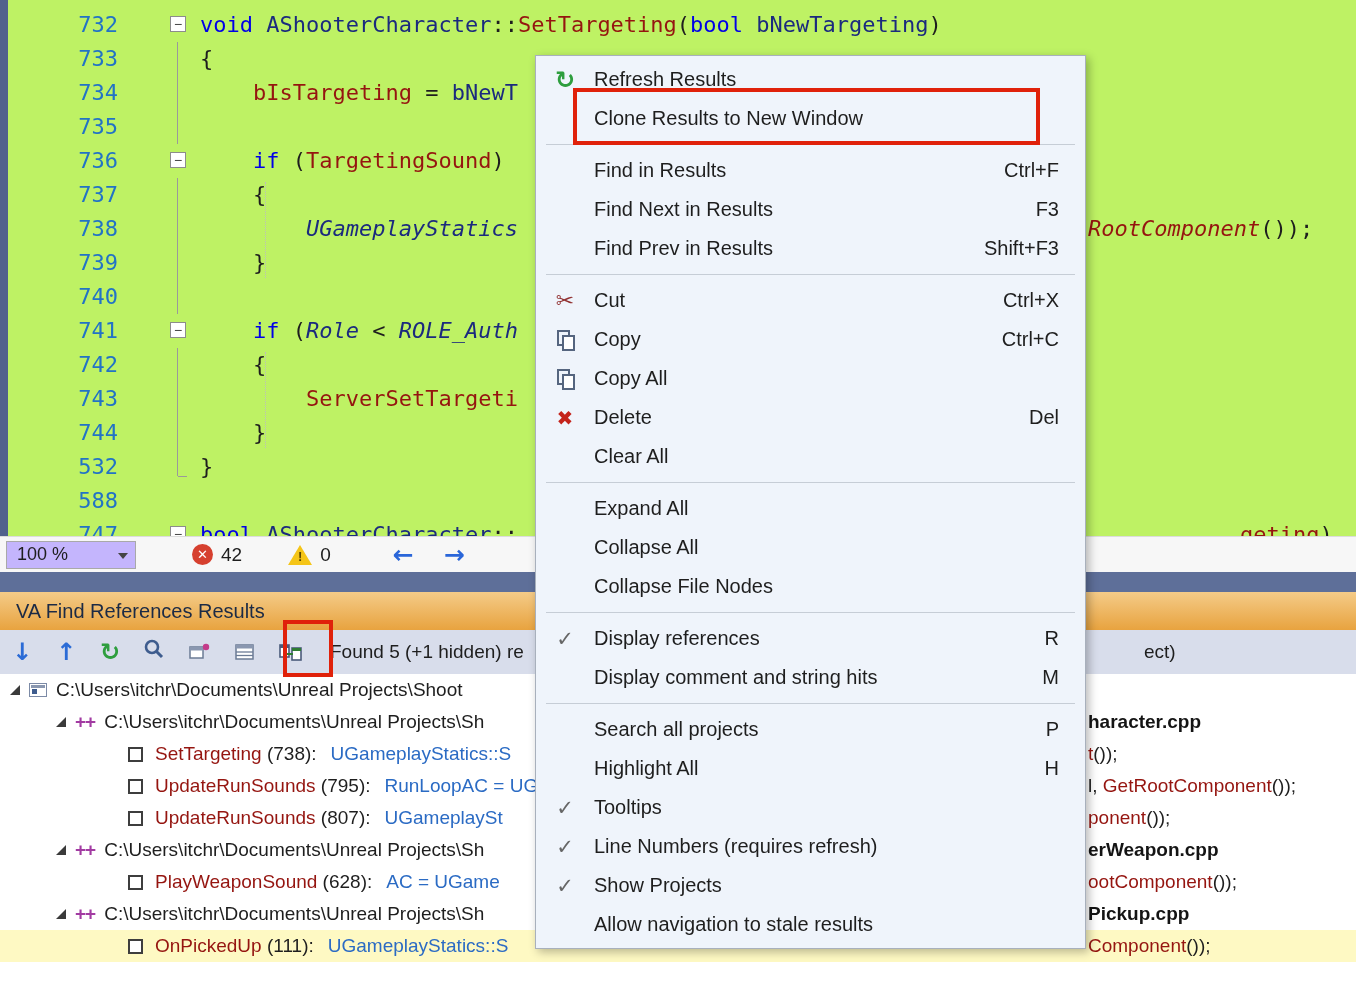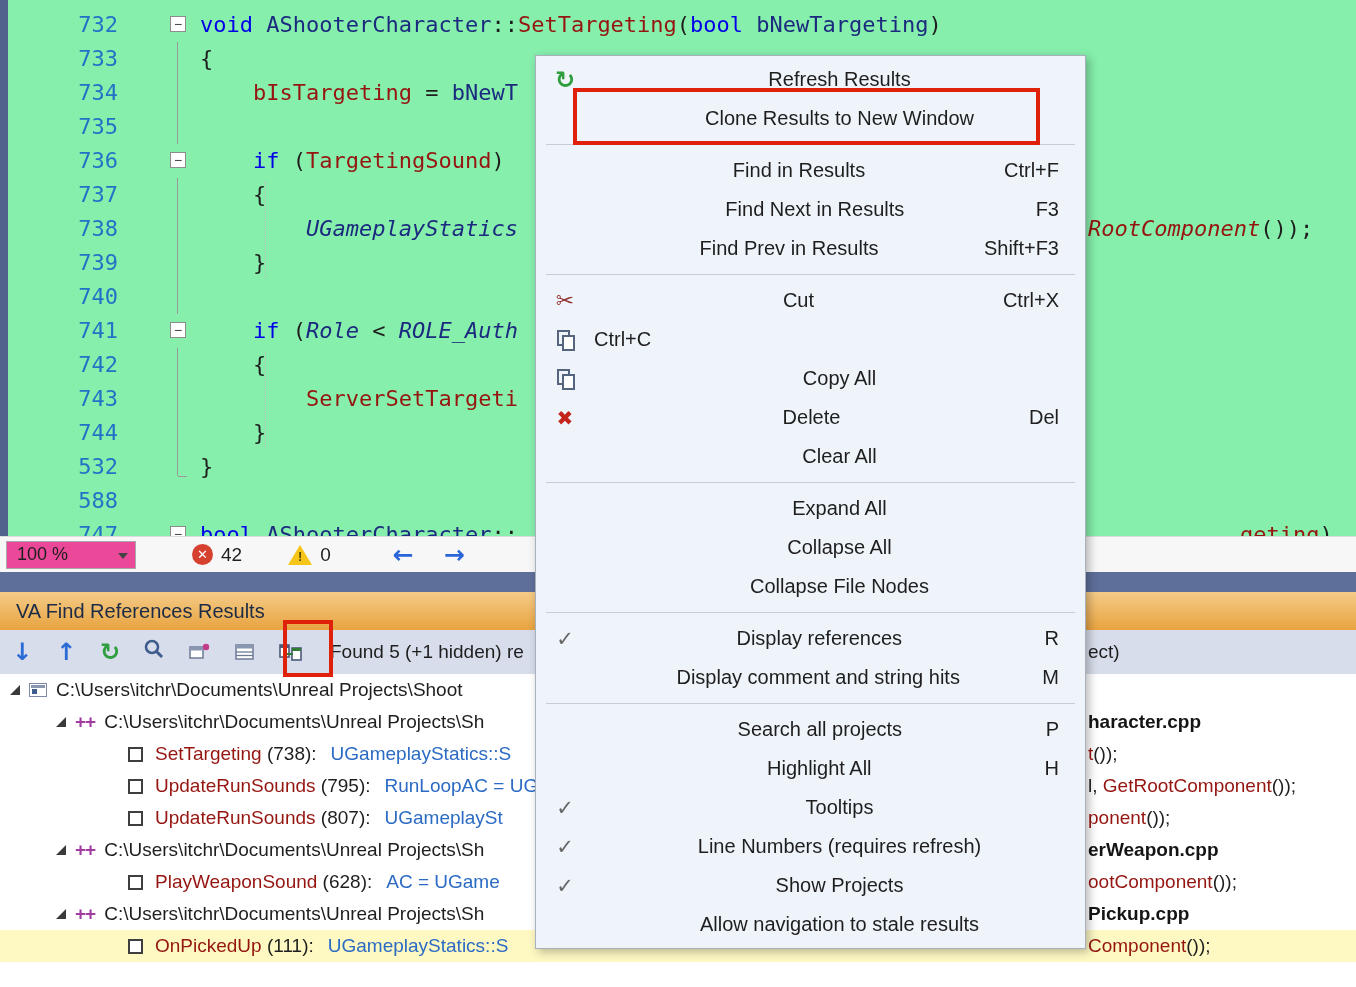--- a/index.html
+++ b/index.html
@@ -6,21 +6,21 @@
   body{width:1356px;height:987px;position:relative;overflow:hidden;background:#fff;
        font-family:"Liberation Sans",sans-serif;}
   #stage{position:absolute;inset:0;}
   .sym{font-family:"DejaVu Sans",sans-serif;}
 
   
   #left-strip{position:absolute;left:0;top:0;width:8px;height:572px;background:#4F608C;background:#51628C;}
   #band{position:absolute;left:0;top:572px;width:1356px;height:20px;background:#5E6F99;}
 
   
-  #editor{position:absolute;left:8px;top:0;width:1348px;height:536px;background:#86efac;overflow:hidden;
+  #editor{position:absolute;left:8px;top:0;width:1348px;height:536px;background:#bef264;overflow:hidden;
           font-family:"DejaVu Sans Mono",monospace;font-size:22px;}
   #code-lines{position:absolute;left:0;top:8px;}
   .ed-line{display:flex;height:34px;line-height:34px;white-space:pre;}
   .ln{flex:0 0 110px;width:110px;text-align:right;color:#2273C6;}
   .fold{flex:0 0 82px;width:82px;position:relative;}
   .fold-box{position:absolute;left:52px;top:8px;width:16px;height:16px;border:1px solid #8C8C8C;background:#fff;
             font-family:"Liberation Sans",sans-serif;font-size:14px;line-height:14px;text-align:center;color:#444;box-sizing:border-box;}
   .fold-guide{position:absolute;left:59px;top:0;height:34px;width:0;border-left:1px solid #9A9A9A;}
   .fold-guide.end{height:26px;}
   .fold-guide.end::after{content:"";position:absolute;left:0;top:26px;width:9px;border-top:1px solid #9A9A9A;}
@@ -35,21 +35,21 @@
   .inner-guide{position:absolute;width:0;border-left:1px dotted #BDBDBD;}
   #ig1{left:257px;top:182px;height:96px;}
   #ig2{left:257px;top:352px;height:96px;}
   .ed-frag{position:absolute;height:34px;line-height:34px;white-space:pre;}
   #frag-738{left:1080px;top:212px;}
   #frag-747{left:1232px;top:518px;}
 
   
   #ed-status{position:absolute;left:0;top:536px;width:1356px;height:36px;background:#F7F7F7;
              border-top:1px solid #DCDCDC;display:flex;align-items:center;font-size:19px;color:#1E1E1E;box-sizing:border-box;}
-  #zoom-combo{margin-left:6px;width:130px;height:28px;background:#ec4899;border:1px solid #A9A9A9;display:flex;
+  #zoom-combo{margin-left:6px;width:130px;height:28px;background:#c4b5fd;border:1px solid #A9A9A9;display:flex;
               align-items:center;padding-left:10px;position:relative;font-size:18px;box-sizing:border-box;}
   #zoom-combo .combo-arrow{position:absolute;right:7px;top:11px;width:0;height:0;
               border-left:5px solid transparent;border-right:5px solid transparent;border-top:6px solid #444;}
   .err-ic{margin-left:56px;width:21px;height:21px;border-radius:50%;background:#D6402F;color:#fff;
           font-size:13px;font-weight:bold;display:flex;align-items:center;justify-content:center;flex:none;}
   .warn-wrap{margin-left:46px;position:relative;width:24px;height:21px;flex:none;}
   .warn-tri{position:absolute;left:0;bottom:0;width:0;height:0;border-left:12px solid transparent;
             border-right:12px solid transparent;border-bottom:20px solid #F5C518;}
   .warn-bang{position:absolute;left:0;right:0;bottom:1px;text-align:center;font-size:13px;font-weight:bold;color:#5A4500;}
   .cnt{margin-left:8px;}
@@ -61,21 +61,21 @@
   #panel-title{position:absolute;left:0;top:592px;width:1356px;height:38px;
                background:linear-gradient(#F4CB88,#E8A33F);color:#1B2A45;font-size:20px;line-height:38px;
                padding-left:16px;box-sizing:border-box;}
   #panel-toolbar{position:absolute;left:0;top:630px;width:1356px;height:44px;background:#D8DDEB;
                  display:flex;align-items:center;}
   .tb-ic{width:44px;text-align:center;font-size:24px;font-weight:bold;flex:none;}
   .c-blue{color:#2B6BD6;}
   .c-green{color:#2E9E3E;}
   .tb-btn{width:46px;height:38px;display:flex;align-items:center;justify-content:center;flex:none;}
   .tb-txt{margin-left:16px;font-size:19px;color:#1E1E1E;white-space:pre;}
-  .tb-frag{position:absolute;left:1088px;font-size:19px;color:#1E1E1E;}
+  .tb-frag{position:absolute;left:1144px;font-size:19px;color:#1E1E1E;}
 
   #tree{position:absolute;left:0;top:674px;width:1356px;height:313px;background:#fff;font-size:19px;}
   .t-row{position:relative;height:32px;display:flex;align-items:center;white-space:pre;}
   .t-row.selected{background:#fef9c3;}
   .t-row.r-root{padding-left:10px;}
   .t-row.r-file{padding-left:56px;}
   .t-row.r-ref{padding-left:128px;}
   .exp{width:0;height:0;border-left:10px solid transparent;border-bottom:10px solid #3A3A3A;margin-right:9px;flex:none;}
   .ic-root{width:18px;height:14px;border:1px solid #7C8AA6;background:#fff;margin-right:9px;position:relative;flex:none;box-sizing:border-box;}
   .ic-root::before{content:"";position:absolute;left:1px;top:1px;right:1px;height:3px;background:#8A97B0;}
@@ -86,21 +86,21 @@
   .t-name{color:#951510;}
   .t-meta{color:#1E1E1E;}
   .t-code{color:#2B6BC4;margin-left:14px;}
   .t-right{position:absolute;left:1088px;top:0;height:32px;line-height:32px;white-space:pre;}
 
   
   #menu{position:absolute;left:535px;top:55px;width:551px;background:#EFF4FB;border:1px solid #A8B0BC;
         box-shadow:3px 3px 9px rgba(0,0,0,0.28);z-index:40;padding:4px 0;box-sizing:border-box;}
   .menu-item{height:39px;display:flex;align-items:center;font-size:20px;color:#1E1E1E;}
   .mi-icon{width:58px;flex:none;display:flex;align-items:center;justify-content:center;}
-  .mi-label{flex:1;text-align:center;}
+  .mi-label{flex:1;}
   .mi-short{margin-right:26px;}
   .menu-sep{height:13px;position:relative;}
   .menu-sep::after{content:"";position:absolute;left:10px;right:10px;top:6px;border-top:1px solid #C6CDD6;}
   .mi-check{font-size:21px;color:#666;font-weight:bold;}
   .mi-refresh{font-size:24px;color:#2E9E3E;font-weight:bold;}
   .mi-cut{font-size:22px;color:#913030;}
   .mi-del{font-size:20px;color:#C4231B;font-weight:bold;}
   .ic-copy{position:relative;width:17px;height:19px;}
   .ic-copy::before{content:"";position:absolute;left:0;top:0;width:9px;height:12px;border:2px solid #55657F;background:#EFF4FB;}
   .ic-copy::after{content:"";position:absolute;left:5px;top:5px;width:9px;height:12px;border:2px solid #55657F;background:#fff;}
@@ -246,20 +246,21 @@
           <span class="mi-icon">
             <span class="mi-cut sym">✂</span>
           </span>
           <span class="mi-label">Cut</span>
           <span class="mi-short">Ctrl+X</span>
         </div>
         <div class="menu-item">
           <span class="mi-icon">
             <span class="ic-copy"></span>
           </span>
+          <span class="mi-label">Copy</span>
           <span class="mi-short">Ctrl+C</span>
         </div>
         <div class="menu-item">
           <span class="mi-icon">
             <span class="ic-copy"></span>
           </span>
           <span class="mi-label">Copy All</span>
         </div>
         <div class="menu-item">
           <span class="mi-icon">

